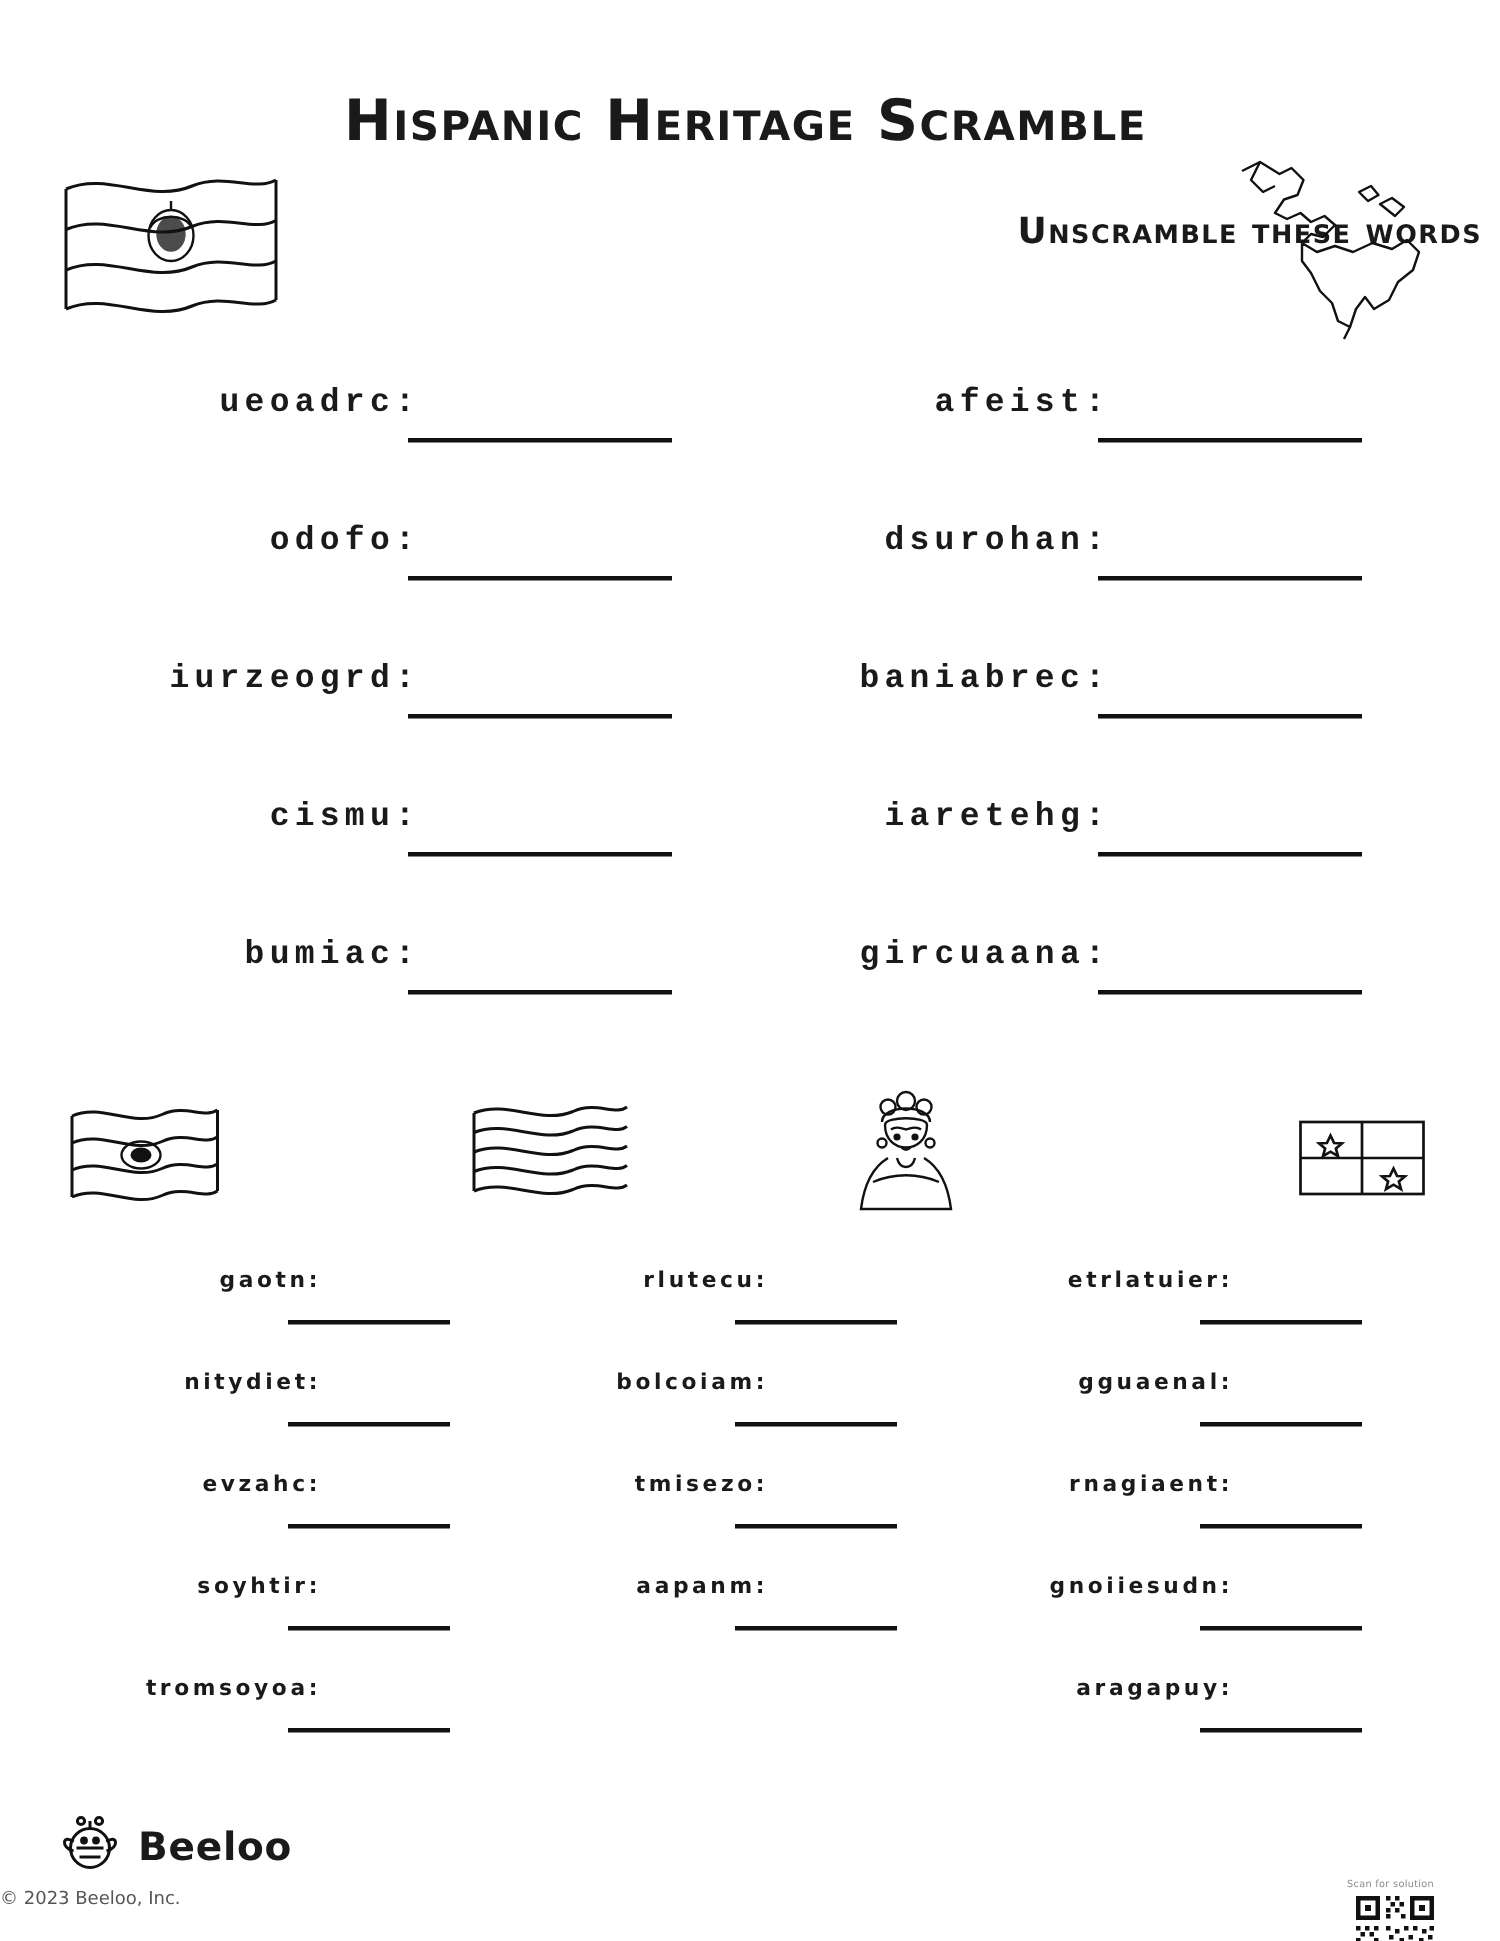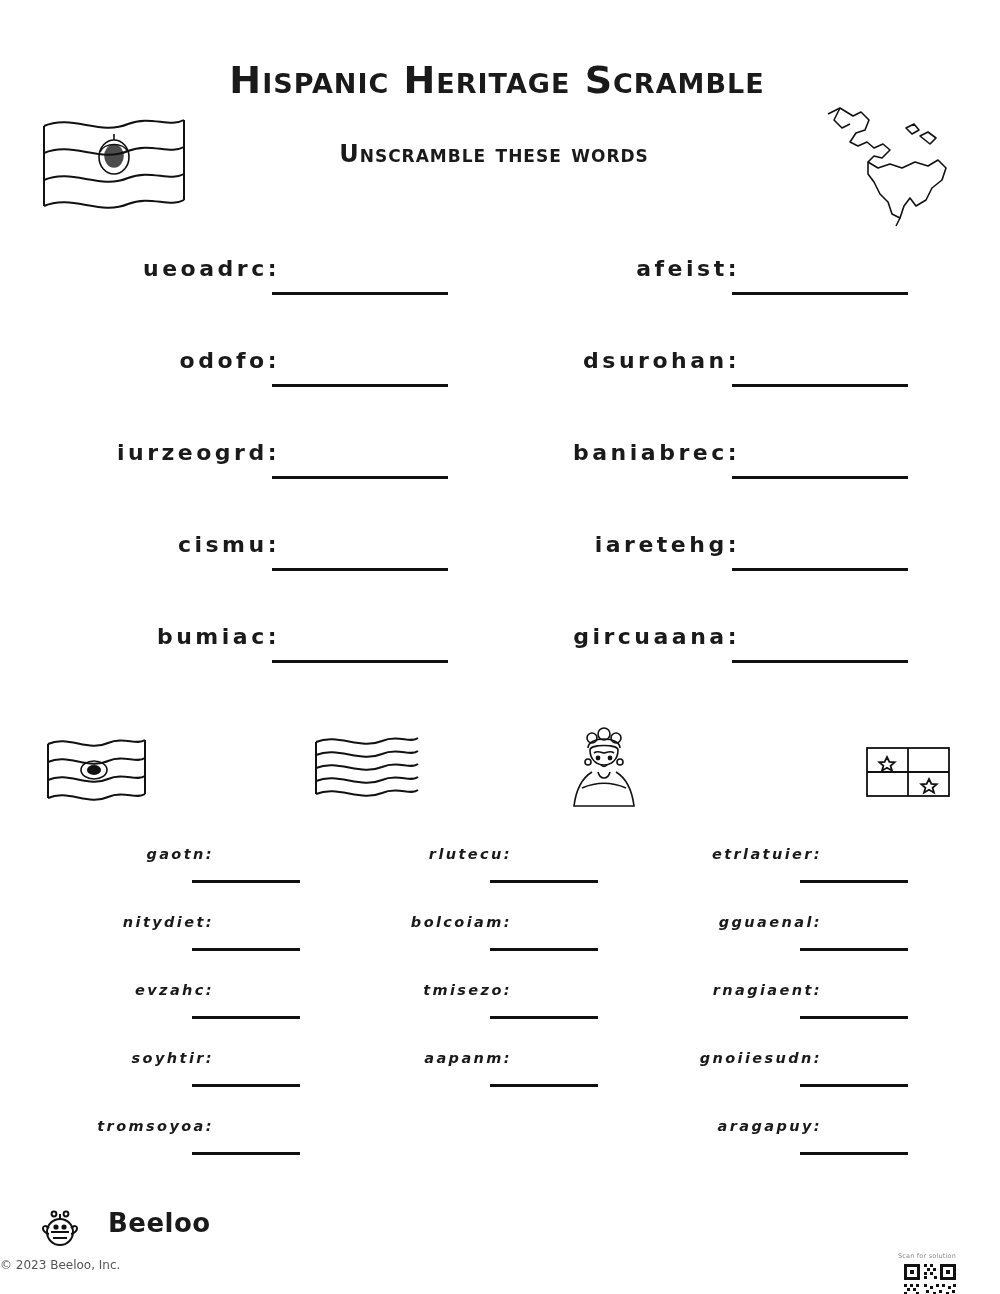--- a/index.html
+++ b/index.html
@@ -28,21 +28,21 @@
     font-weight: bold;
     letter-spacing: 1px;
     font-variant: small-caps;
     text-transform: none;
   }
   .subtitle {
     position: absolute;
     top: 140px;
     left: 0;
     width: 988px;
-    text-align: center;
+    text-align: right;
     font-size: 24px;
     font-weight: bold;
     letter-spacing: 1px;
     font-variant: small-caps;
   }
 
   
   .art { position: absolute; }
   .art svg { display: block; }
 
@@ -65,20 +65,21 @@
   .top-col {
     position: absolute;
     width: 440px;
   }
   .top-col.left  { left: 40px; }
   .top-col.right { left: 500px; }
 
   .top-item {
     height: 92px;
     position: relative;
+    font-family: Liberation Mono, monospace;
   }
   .top-word {
     position: absolute;
     right: 200px;
     top: 8px;
     font-size: 22px;
     font-weight: bold;
     letter-spacing: 3.5px;
     white-space: nowrap;
   }
@@ -91,21 +92,21 @@
     height: 0;
   }
 
   
   .bottom-grid {
     position: absolute;
     top: 838px;
     left: 0;
     width: 1000px;
   }
-  .bot-col { position: absolute; width: 300px; font-style: italic; }
+  .bot-col { position: absolute; width: 300px; }
   .bot-col.c1 { left: 32px; }
   .bot-col.c2 { left: 330px; }
   .bot-col.c3 { left: 640px; }
 
   .bot-item { height: 68px; position: relative; }
   .bot-word {
     position: absolute;
     right: 118px;
     top: 8px;
     font-size: 14.5px;
@@ -116,21 +117,21 @@
   .bot-blank {
     position: absolute;
     left: 160px;
     top: 42px;
     width: 108px;
     border-bottom: 3px solid #111;
     height: 0;
   }
 
   
-  .footer-logo { position: absolute; left: 38px; top: 1208px; display: flex; gap: 26px; }
+  .footer-logo { position: absolute; left: 38px; top: 1208px; display: flex; align-items: center; gap: 10px; }
   .footer-logo-text { font-size: 26px; font-weight: bold; letter-spacing: 0.5px; }
 
   .copyright {
     position: absolute;
     top: 1258px; left: 0; width: 1000px;
     font-size: 12px;
     color: #555;
   }
 
   .qr-wrap { position: absolute; left: 898px; top: 1252px; width: 64px; text-align: left; }

